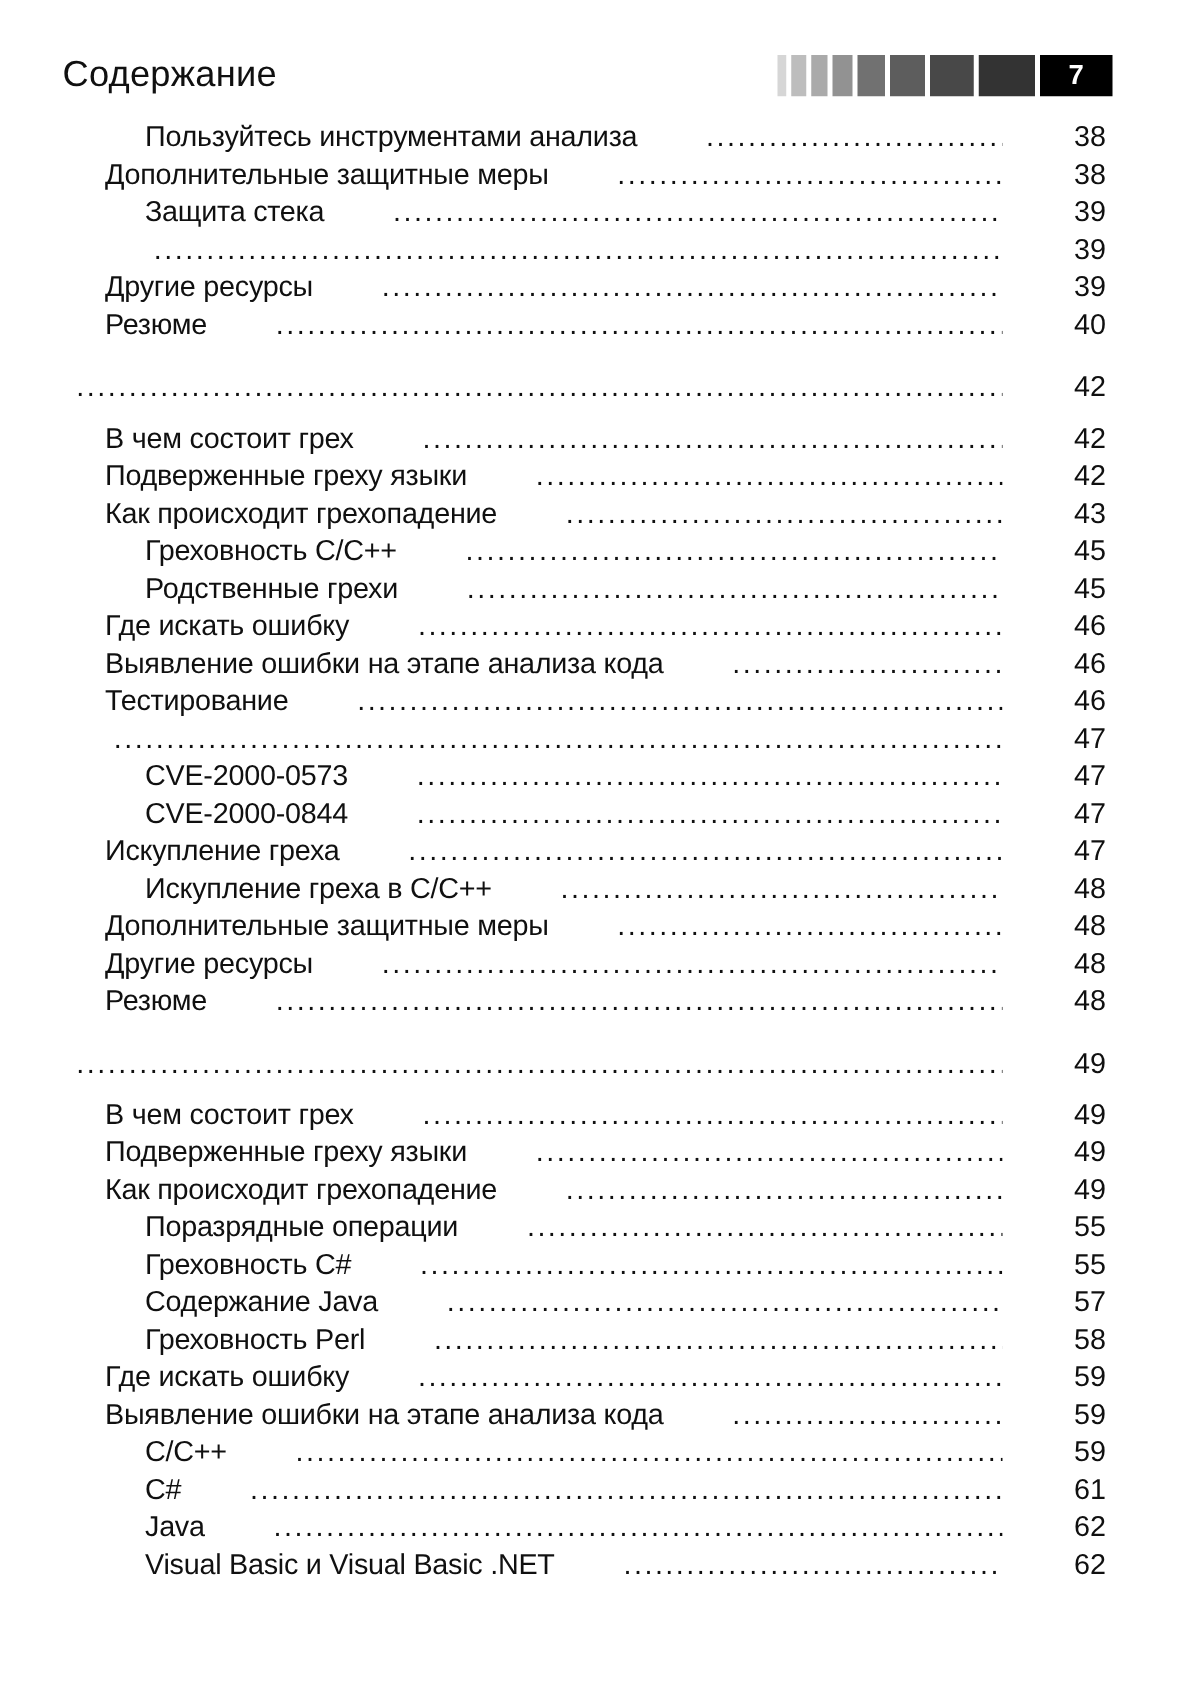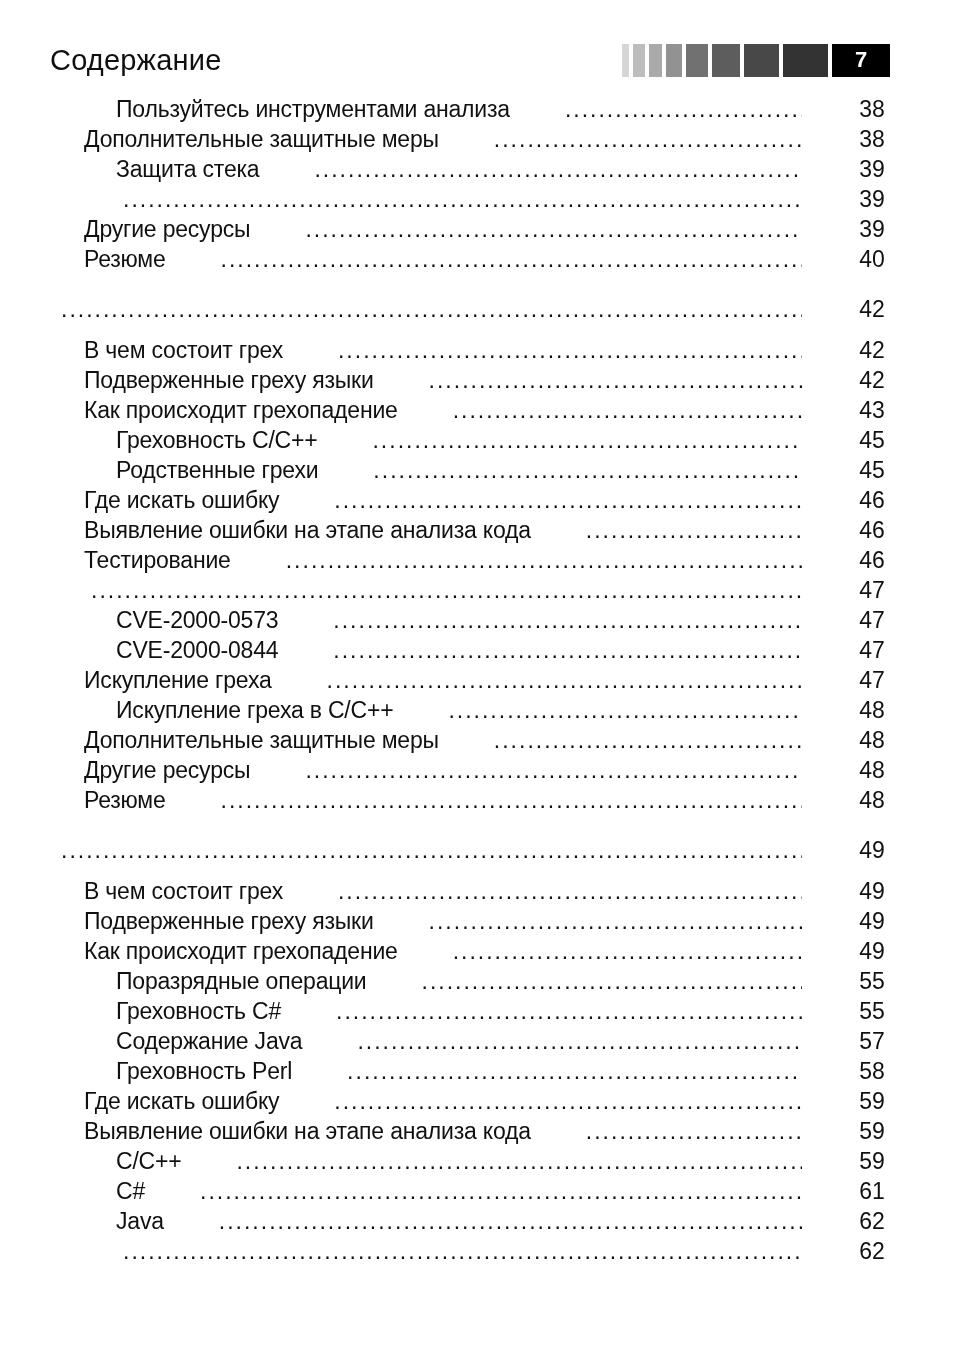--- a/index.html
+++ b/index.html
@@ -279,17 +279,18 @@
         <span class="label">C#</span>
         <span class="dots"></span>
         <span class="pg">61</span>
       </div>
       <div class="row l2">
         <span class="label">Java</span>
         <span class="dots"></span>
         <span class="pg">62</span>
       </div>
       <div class="row l2">
+        <span class="label">Visual Basic и Visual Basic .NET</span>
         <span class="dots"></span>
         <span class="pg">62</span>
       </div>
     </div>
 </div>
 
 </body></html>

